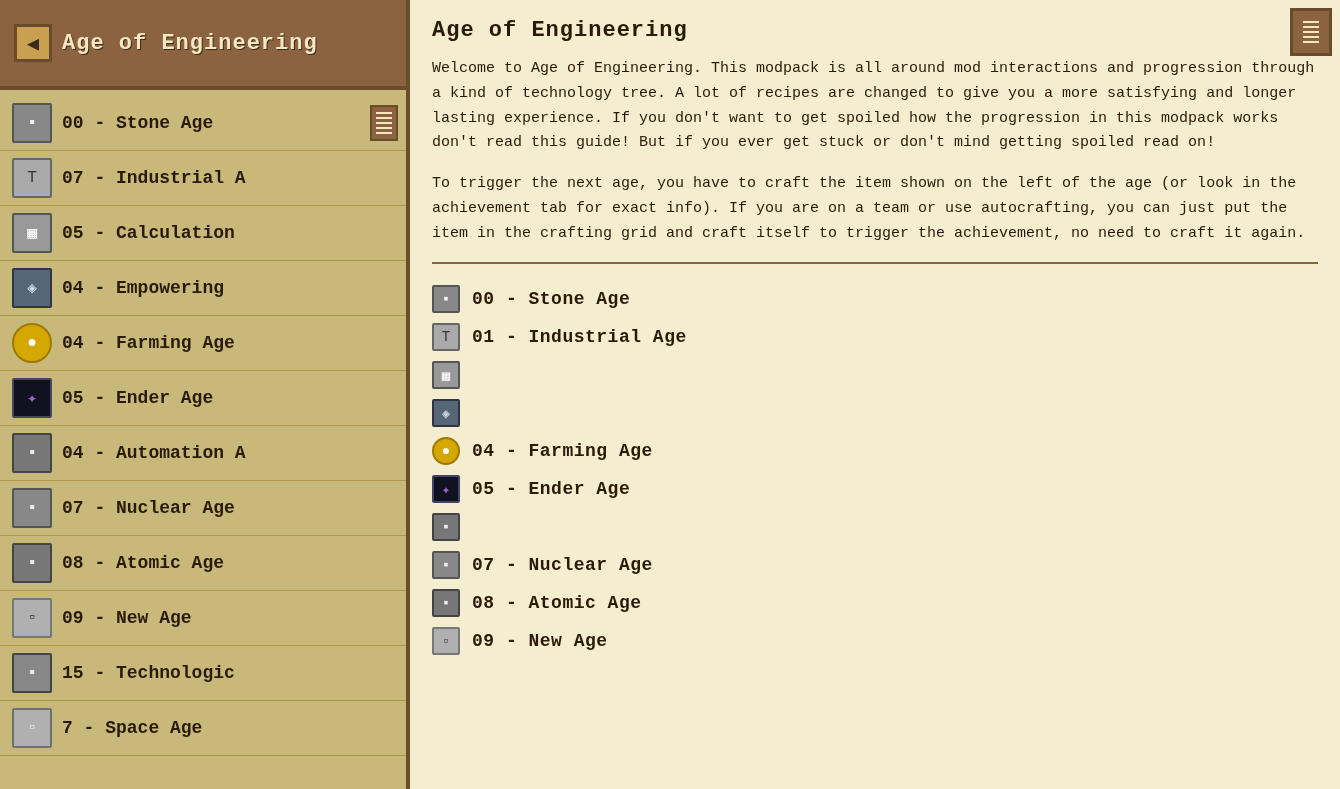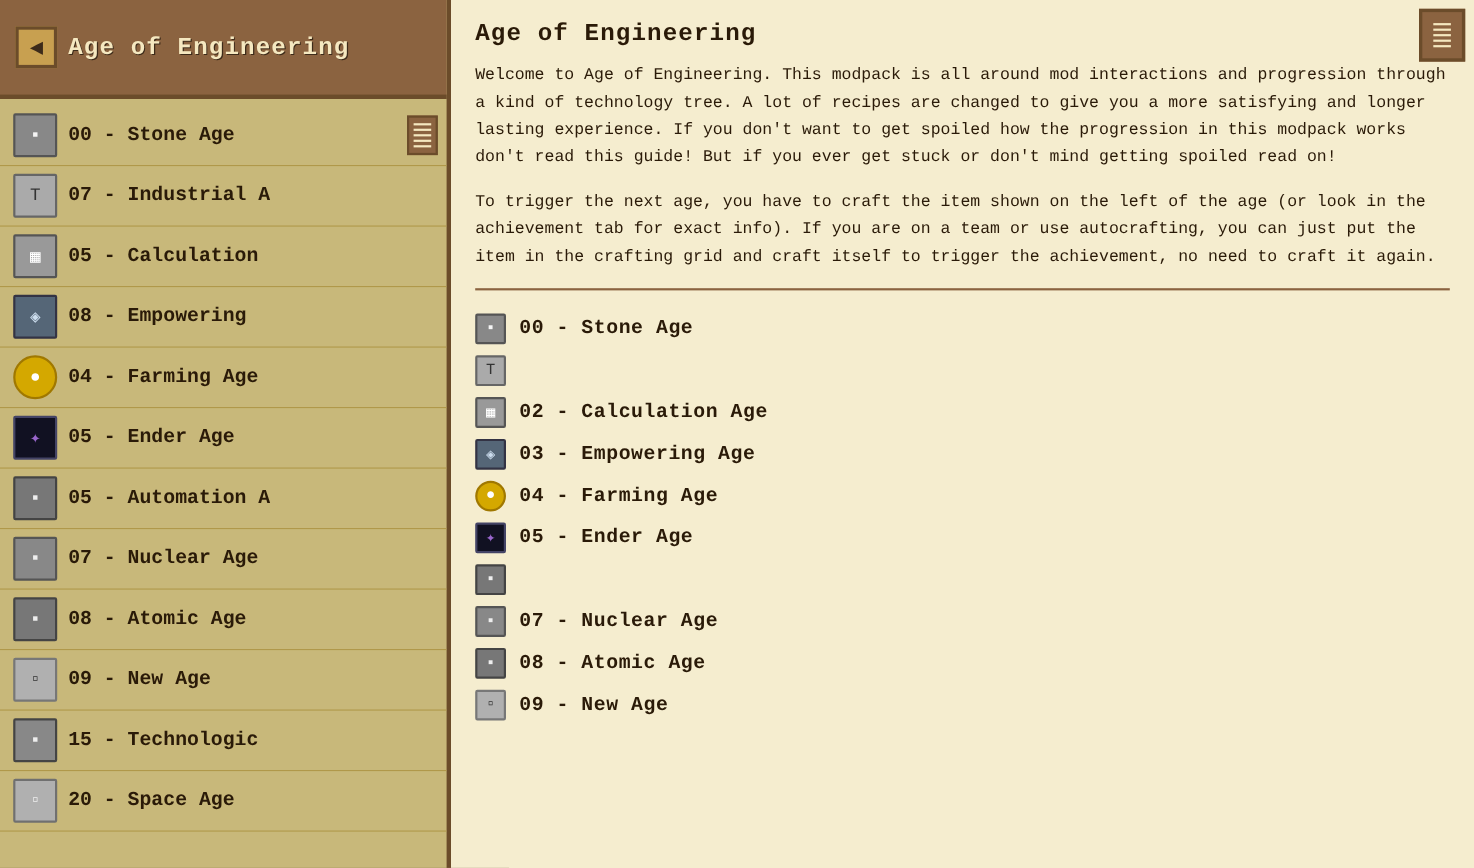--- a/index.html
+++ b/index.html
@@ -243,53 +243,53 @@
       <div class="sidebar-item">
         <div class="sidebar-item-icon" style="background: rgb(170, 170, 170); border: 2px solid rgb(102, 102, 102); color: rgb(51, 51, 51); border-radius: 2px; font-size: 16px;">T</div>
         <span class="sidebar-item-label">07 - Industrial A</span>
       </div>
       <div class="sidebar-item">
         <div class="sidebar-item-icon" style="background: rgb(153, 153, 153); border: 2px solid rgb(85, 85, 85); color: rgb(255, 255, 255); border-radius: 2px; font-size: 16px;">▦</div>
         <span class="sidebar-item-label">05 - Calculation</span>
       </div>
       <div class="sidebar-item">
         <div class="sidebar-item-icon" style="background: rgb(85, 102, 119); border: 2px solid rgb(51, 51, 68); color: rgb(204, 221, 238); border-radius: 2px; font-size: 16px;">◈</div>
-        <span class="sidebar-item-label">08 - Empowering</span>
+        <span class="sidebar-item-label">04 - Empowering</span>
       </div>
       <div class="sidebar-item">
         <div class="sidebar-item-icon" style="background: rgb(212, 168, 0); border: 2px solid rgb(160, 120, 0); color: rgb(255, 255, 255); border-radius: 50%; font-size: 16px;">●</div>
         <span class="sidebar-item-label">04 - Farming Age</span>
       </div>
       <div class="sidebar-item">
         <div class="sidebar-item-icon" style="background: rgb(17, 17, 34); border: 2px solid rgb(68, 68, 102); color: rgb(153, 102, 204); border-radius: 2px; font-size: 16px;">✦</div>
         <span class="sidebar-item-label">05 - Ender Age</span>
       </div>
       <div class="sidebar-item">
         <div class="sidebar-item-icon" style="background: rgb(119, 119, 119); border: 2px solid rgb(68, 68, 68); color: rgb(238, 238, 238); border-radius: 2px; font-size: 16px;">▪</div>
-        <span class="sidebar-item-label">05 - Automation A</span>
+        <span class="sidebar-item-label">04 - Automation A</span>
       </div>
       <div class="sidebar-item">
         <div class="sidebar-item-icon" style="background: rgb(136, 136, 136); border: 2px solid rgb(85, 85, 85); color: rgb(238, 238, 238); border-radius: 2px; font-size: 16px;">▪</div>
         <span class="sidebar-item-label">07 - Nuclear Age</span>
       </div>
       <div class="sidebar-item">
         <div class="sidebar-item-icon" style="background: rgb(119, 119, 119); border: 2px solid rgb(68, 68, 68); color: rgb(238, 238, 238); border-radius: 2px; font-size: 16px;">▪</div>
         <span class="sidebar-item-label">08 - Atomic Age</span>
       </div>
       <div class="sidebar-item">
         <div class="sidebar-item-icon" style="background: rgb(176, 176, 176); border: 2px solid rgb(119, 119, 119); color: rgb(51, 51, 51); border-radius: 2px; font-size: 16px;">▫</div>
         <span class="sidebar-item-label">09 - New Age</span>
       </div>
       <div class="sidebar-item">
         <div class="sidebar-item-icon" style="background: rgb(136, 136, 136); border: 2px solid rgb(68, 68, 68); color: rgb(238, 238, 238); border-radius: 2px; font-size: 16px;">▪</div>
         <span class="sidebar-item-label">15 - Technologic</span>
       </div>
       <div class="sidebar-item">
         <div class="sidebar-item-icon" style="background: rgb(176, 176, 176); border: 2px solid rgb(112, 112, 112); color: rgb(238, 238, 238); border-radius: 2px; font-size: 16px;">▫</div>
-        <span class="sidebar-item-label">20 - Space Age</span>
+        <span class="sidebar-item-label">7 - Space Age</span>
       </div>
     </div>
 </div>
 
 <div id="content">
   <div id="top-right-icon">
     <div class="scroll-bar-lines">
       <div class="scroll-bar-line"></div>
       <div class="scroll-bar-line"></div>
       <div class="scroll-bar-line"></div>
@@ -303,28 +303,27 @@
     <p id="content-intro-p2" style="font-size:15px;color:#2a1a08;line-height:1.65;margin-bottom:16px;font-family:'Courier New',Courier,monospace;">To trigger the next age, you have to craft the item shown on the left of the age (or look in the achievement tab for exact info). If you are on a team or use autocrafting, you can just put the item in the crafting grid and craft itself to trigger the achievement, no need to craft it again.</p>
     <hr id="content-divider">
     <div id="content-list">
 
     <div class="content-list-item">
           <div class="content-list-icon" style="background: rgb(136, 136, 136); border: 2px solid rgb(85, 85, 85); color: rgb(245, 245, 245); border-radius: 2px; font-size: 14px;">▪</div>
           <span class="content-list-label">00 - Stone Age</span>
         </div>
         <div class="content-list-item">
           <div class="content-list-icon" style="background: rgb(170, 170, 170); border: 2px solid rgb(102, 102, 102); color: rgb(51, 51, 51); border-radius: 2px; font-size: 14px;">T</div>
+          <span class="content-list-label">01 - Industrial Age</span>
         </div>
         <div class="content-list-item">
           <div class="content-list-icon" style="background: rgb(153, 153, 153); border: 2px solid rgb(85, 85, 85); color: rgb(255, 255, 255); border-radius: 2px; font-size: 14px;">▦</div>
-          <span class="content-list-label">02 - Calculation Age</span>
         </div>
         <div class="content-list-item">
           <div class="content-list-icon" style="background: rgb(85, 102, 119); border: 2px solid rgb(51, 51, 68); color: rgb(204, 221, 238); border-radius: 2px; font-size: 14px;">◈</div>
-          <span class="content-list-label">03 - Empowering Age</span>
         </div>
         <div class="content-list-item">
           <div class="content-list-icon" style="background: rgb(212, 168, 0); border: 2px solid rgb(160, 120, 0); color: rgb(255, 255, 255); border-radius: 50%; font-size: 14px;">●</div>
           <span class="content-list-label">04 - Farming Age</span>
         </div>
         <div class="content-list-item">
           <div class="content-list-icon" style="background: rgb(17, 17, 34); border: 2px solid rgb(68, 68, 102); color: rgb(153, 102, 204); border-radius: 2px; font-size: 14px;">✦</div>
           <span class="content-list-label">05 - Ender Age</span>
         </div>
         <div class="content-list-item">

